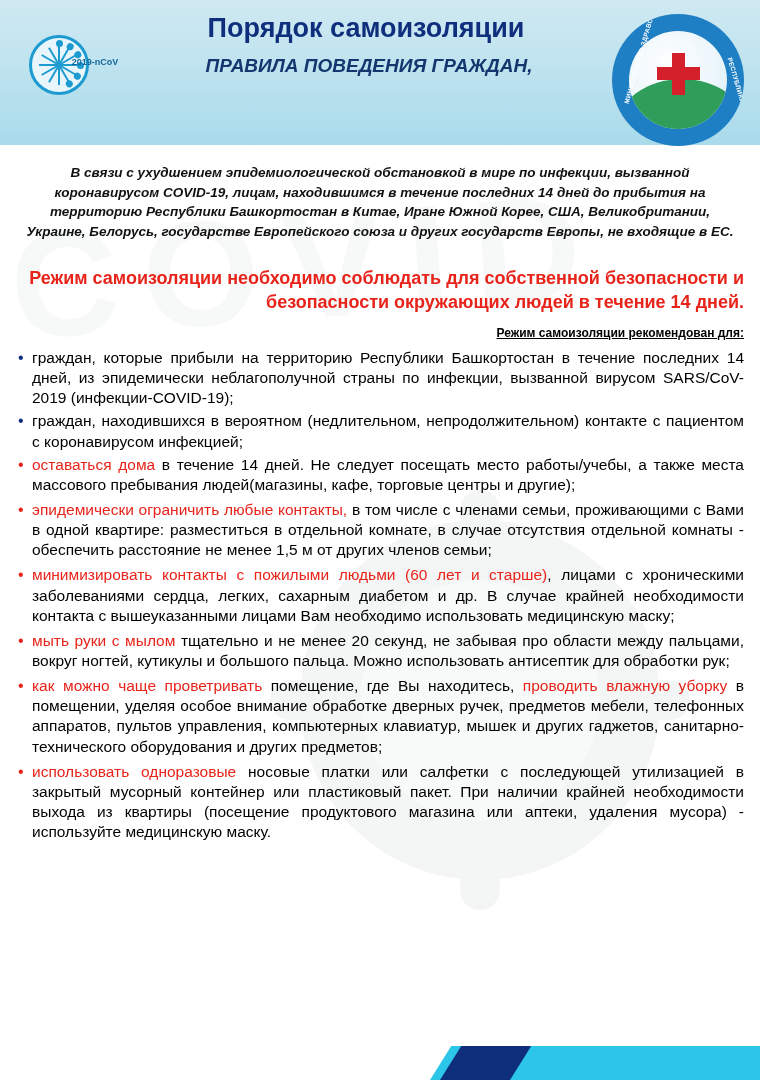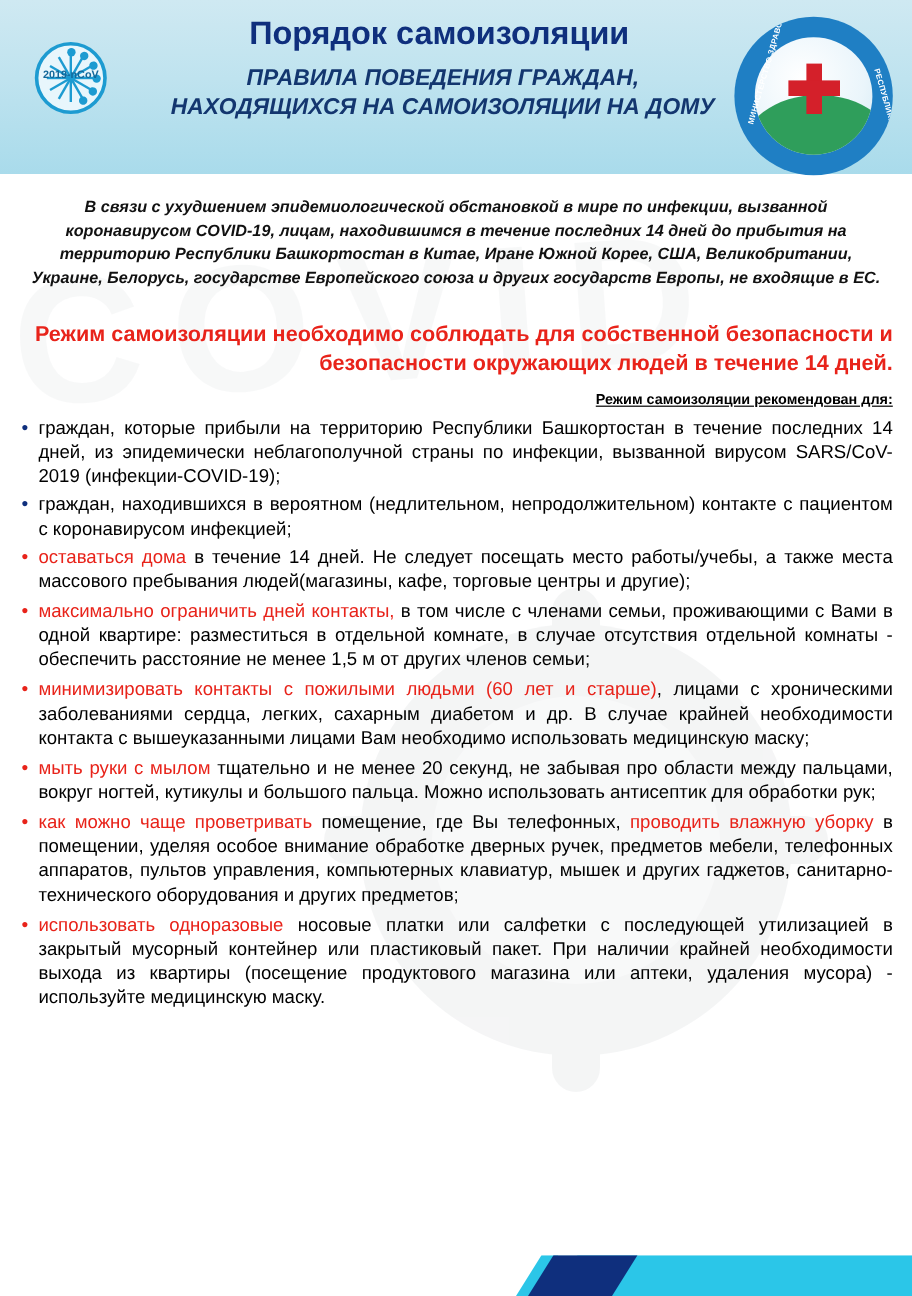--- a/index.html
+++ b/index.html
@@ -139,20 +139,21 @@
     background: #1d9bd1;
   }
   .virus-logo .lbl {
     position: absolute;
     left: 11px; top: 33px;
     width: 60px;
     text-align: center;
     font-size: 9px;
     font-weight: bold;
     color: #13679a;
+    padding-left: 36px;
   }
 
   
   .emblem {
     position: absolute;
     right: 6px; top: 6px;
     width: 132px; height: 132px;
   }
   .emblem-circle {
     position: absolute;
@@ -307,21 +308,20 @@
         <div class="spike" style="transform:rotate(60deg)"></div>
         <div class="spike" style="transform:rotate(90deg)"></div>
         <div class="spike" style="transform:rotate(120deg)"></div>
         <div class="spike" style="transform:rotate(150deg)"></div>
         <div class="lbl">2019-nCoV</div>
       </div>
 
       <div class="hdr-title-wrap">
         <div class="hdr-title">Порядок самоизоляции</div>
         <div class="hdr-sub">ПРАВИЛА ПОВЕДЕНИЯ ГРАЖДАН,</div>
-        <div class="hdr-sub" style="margin-top:0">НАХОДЯЩИХСЯ НА САМОИЗОЛЯЦИИ НА ДОМУ</div>
       </div>
 
       <div class="emblem">
         <div class="emblem-circle">
           <div class="emblem-inner">
             <div class="emblem-green"></div>
             <div class="emblem-cross-v"></div>
             <div class="emblem-cross-h"></div>
           </div>
           <div class="emblem-text">
@@ -356,36 +356,36 @@
 
     <div class="list2">
 
       <div class="para">
         <span class="bullet">•</span>
         <span class="red">оставаться дома</span><span> в течение 14 дней. Не следует посещать место работы/учебы, а также места массового пребывания людей(магазины, кафе, торговые центры и другие);</span>
       </div>
 
       <div class="para">
         <span class="bullet">•</span>
-        <span class="red">максимально ограничить дней контакты,</span><span> в том числе с членами семьи, проживающими с Вами в одной квартире: разместиться в отдельной комнате, в случае отсутствия отдельной комнаты - обеспечить расстояние не менее 1,5 м от других членов семьи;</span>
+        <span class="red">эпидемически ограничить любые контакты,</span><span> в том числе с членами семьи, проживающими с Вами в одной квартире: разместиться в отдельной комнате, в случае отсутствия отдельной комнаты - обеспечить расстояние не менее 1,5 м от других членов семьи;</span>
       </div>
 
       <div class="para">
         <span class="bullet">•</span>
         <span class="red">минимизировать контакты с пожилыми людьми (60 лет и старше)</span><span>, лицами с хроническими заболеваниями сердца, легких, сахарным диабетом и др. В случае крайней необходимости контакта с вышеуказанными лицами Вам необходимо использовать медицинскую маску;</span>
       </div>
 
       <div class="para">
         <span class="bullet">•</span>
         <span class="red">мыть руки с мылом</span><span> тщательно и не менее 20 секунд, не забывая про области между пальцами, вокруг ногтей, кутикулы и большого пальца. Можно использовать антисептик для обработки рук;</span>
       </div>
 
       <div class="para">
         <span class="bullet">•</span>
-        <span class="red">как можно чаще проветривать</span><span> помещение, где Вы телефонных, </span><span class="red">проводить влажную уборку</span><span> в помещении, уделяя особое внимание обработке дверных ручек, предметов мебели, телефонных аппаратов, пультов управления, компьютерных клавиатур, мышек и других гаджетов, санитарно-технического оборудования и других предметов;</span>
+        <span class="red">как можно чаще проветривать</span><span> помещение, где Вы находитесь, </span><span class="red">проводить влажную уборку</span><span> в помещении, уделяя особое внимание обработке дверных ручек, предметов мебели, телефонных аппаратов, пультов управления, компьютерных клавиатур, мышек и других гаджетов, санитарно-технического оборудования и других предметов;</span>
       </div>
 
       <div class="para">
         <span class="bullet">•</span>
         <span class="red">использовать одноразовые</span><span> носовые платки или салфетки с последующей утилизацией в закрытый мусорный контейнер или пластиковый пакет. При наличии крайней необходимости выхода из квартиры (посещение продуктового магазина или аптеки, удаления мусора) - используйте медицинскую маску.</span>
       </div>
 
     </div>
   </div>
 

